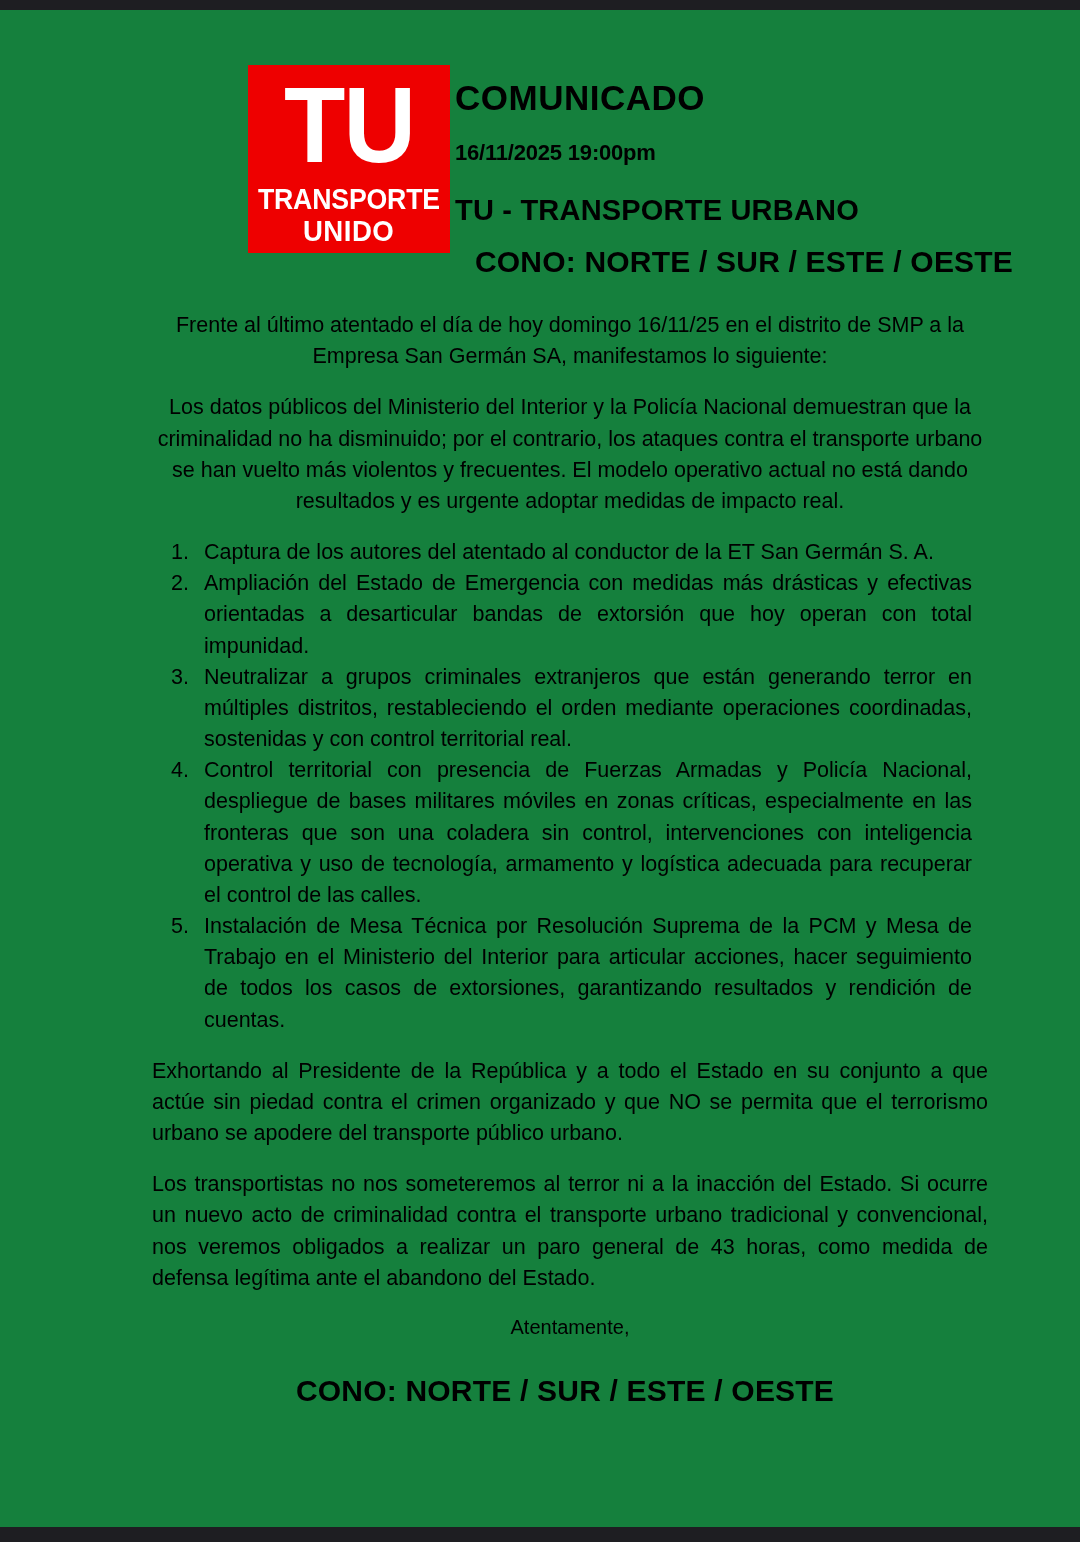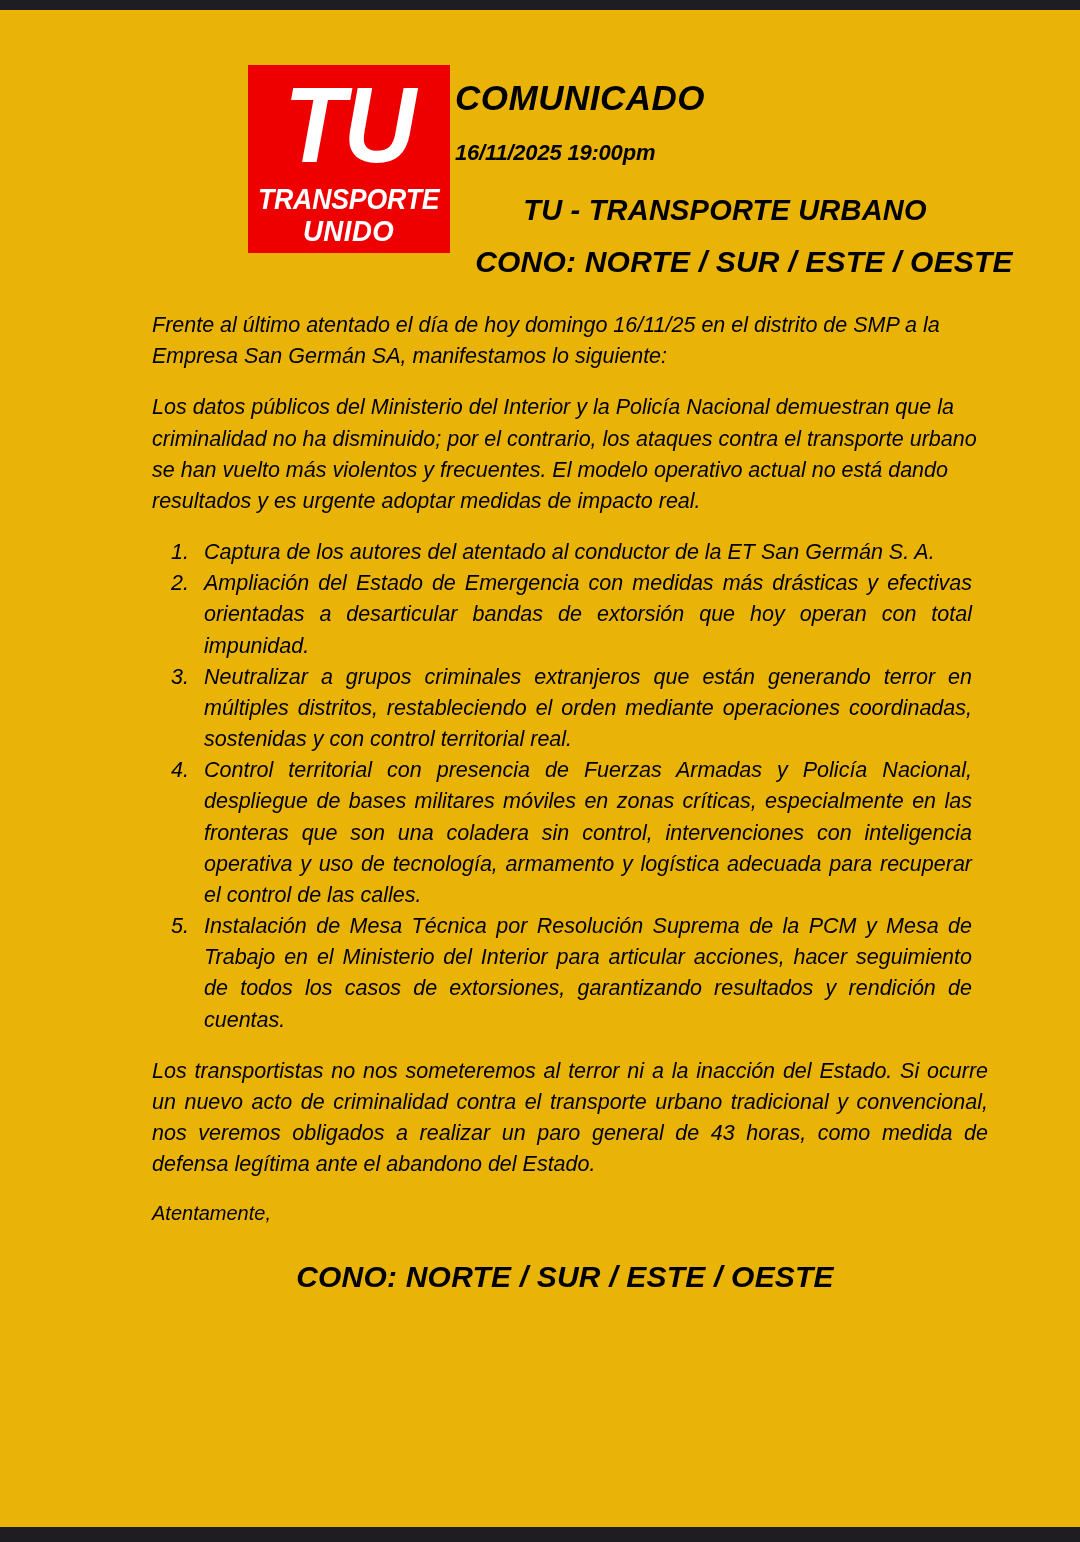--- a/index.html
+++ b/index.html
@@ -25,23 +25,22 @@
   }
   .edge-bar.top { top: 0; height: 10px; }
   .edge-bar.bottom { bottom: 0; height: 15px; }
 
   .page {
     position: absolute;
     top: 10px;
     left: 0;
     width: 1080px;
     height: 1517px;
-    background: #eab308;
+    background: #15803d;
     box-sizing: border-box;
-    font-style: italic;
   }
 
   
   .header {
     position: relative;
     height: 245px;
   }
 
   .logo {
     position: absolute;
@@ -101,21 +100,20 @@
   }
   .h-date {
     text-align: left;
     font-size: 22px;
     font-weight: bold;
     margin-top: 22px;
     padding-right: 82px;
     letter-spacing: -0.2px;
   }
   .h-org {
-    text-align: center;
     font-size: 29px;
     font-weight: bold;
     margin-top: 28px;
     padding-right: 60px;
     letter-spacing: 0.2px;
   }
   .h-cono {
     text-align: center;
     font-size: 30px;
     font-weight: bold;
@@ -129,21 +127,21 @@
     position: absolute;
     left: 152px;
     top: 300px;
     width: 836px;
   }
 
   p.para {
     margin: 0 0 20px 0;
     font-size: 21.5px;
     line-height: 1.45;
-    text-align: left;
+    text-align: center;
   }
   p.para.justify {
     text-align: justify;
     text-justify: inter-word;
   }
   p.para.tight { margin-bottom: 18px; }
 
   ol.demands {
     margin: 0 16px 20px 0;
     padding-left: 52px;
@@ -170,21 +168,21 @@
   }
   ol.demands > li.nojust {
     text-align: left;
   }
 
   .sign {
     margin-top: 6px;
     font-size: 20px;
     line-height: 1.3;
   }
-  .sign div { margin: 0; }
+  .sign div { margin: 0; text-align: center; }
 
   .footer-cono {
     margin-top: 34px;
     text-align: center;
     font-size: 30px;
     font-weight: bold;
     letter-spacing: 0.2px;
     padding-right: 10px;
   }
 </style>
@@ -220,20 +218,21 @@
 
 
     <ol class="demands">
       <li class="nojust">Captura de los autores del atentado al conductor de la ET San Germán S. A.</li>
       <li>Ampliación del Estado de Emergencia con medidas más drásticas y efectivas orientadas a desarticular bandas de extorsión que hoy operan con total impunidad.</li>
       <li>Neutralizar a grupos criminales extranjeros que están generando terror en múltiples distritos, restableciendo el orden mediante operaciones coordinadas, sostenidas y con control territorial real.</li>
       <li>Control territorial con presencia de Fuerzas Armadas y Policía Nacional, despliegue de bases militares móviles en zonas críticas, especialmente en las fronteras que son una coladera sin control, intervenciones con inteligencia operativa y uso de tecnología, armamento y logística adecuada para recuperar el control de las calles.</li>
       <li>Instalación de Mesa Técnica por Resolución Suprema de la PCM y Mesa de Trabajo en el Ministerio del Interior para articular acciones, hacer seguimiento de todos los casos de extorsiones, garantizando resultados y rendición de cuentas.</li>
     </ol>
 
+    <p class="para justify">Exhortando al Presidente de la República y a todo el Estado en su conjunto a que actúe sin piedad contra el crimen organizado y que NO se permita que el terrorismo urbano se apodere del transporte público urbano.</p>
 
     <p class="para justify">Los transportistas no nos someteremos al terror ni a la inacción del Estado. Si ocurre un nuevo acto de criminalidad contra el transporte urbano tradicional y convencional, nos veremos obligados a realizar un paro general de 43 horas, como medida de defensa legítima ante el abandono del Estado.</p>
 
     <div class="sign">
       <div>Atentamente,</div>
     </div>
 
     <div class="footer-cono">CONO:  NORTE / SUR / ESTE / OESTE</div>
 
   </div>

